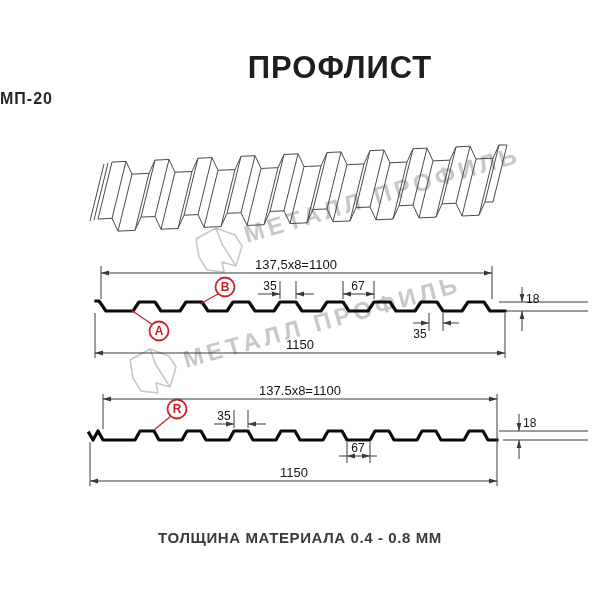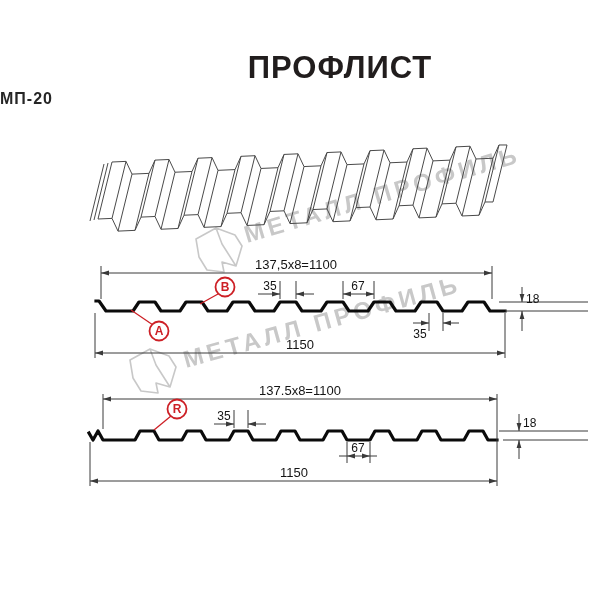--- a/index.html
+++ b/index.html
@@ -180,13 +180,14 @@
       <circle class="mk-c" cx="159" cy="331" r="9.5"></circle>
       <text class="mk-t" x="159" y="335">A</text>
     </g>
     <g>
       <line class="leader" x1="171" y1="416" x2="154" y2="430"></line>
       <circle class="mk-c" cx="177" cy="409" r="9.5"></circle>
       <text class="mk-t" x="177" y="413">R</text>
     </g>
   </svg>
 
+  <div class="footer">ТОЛЩИНА МАТЕРИАЛА 0.4 - 0.8 ММ</div>
 </div>
 
 </body></html>

